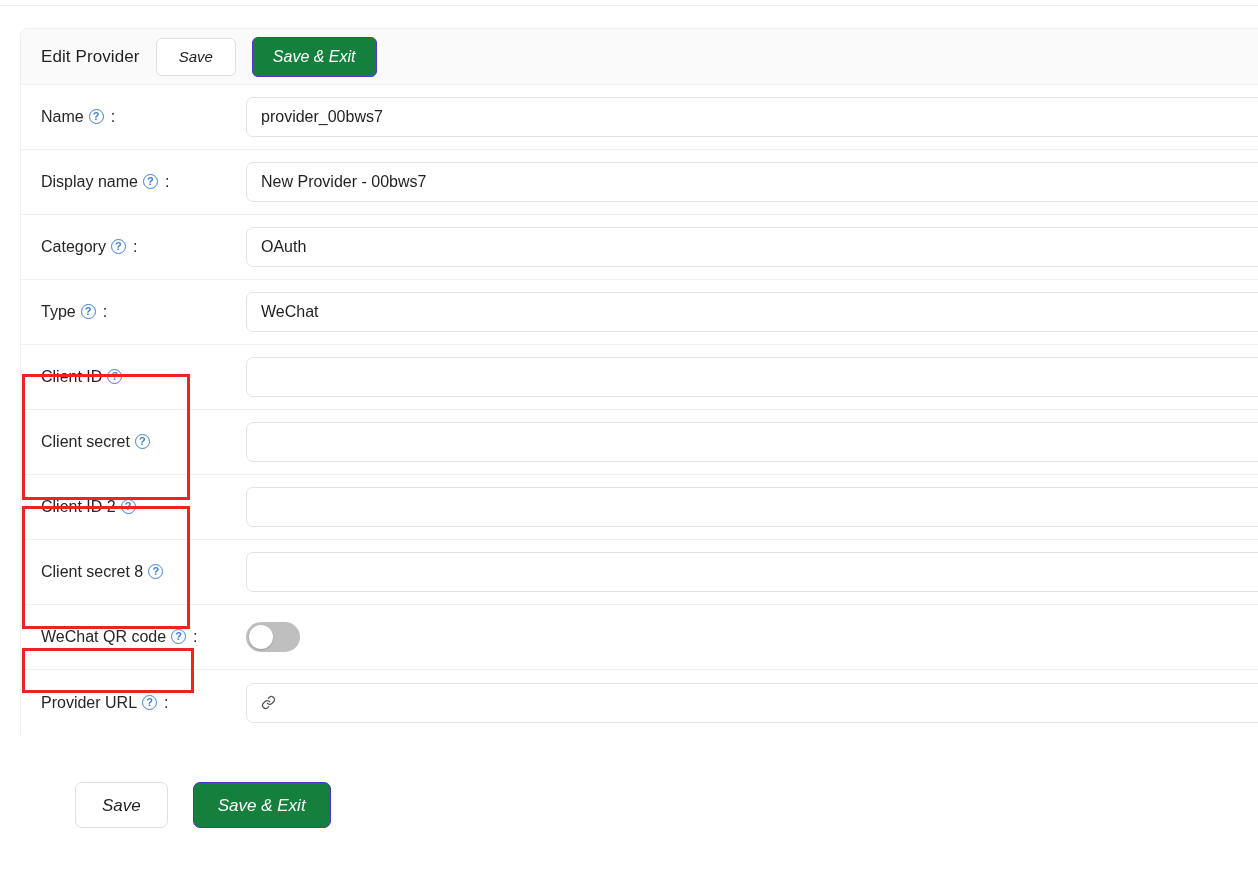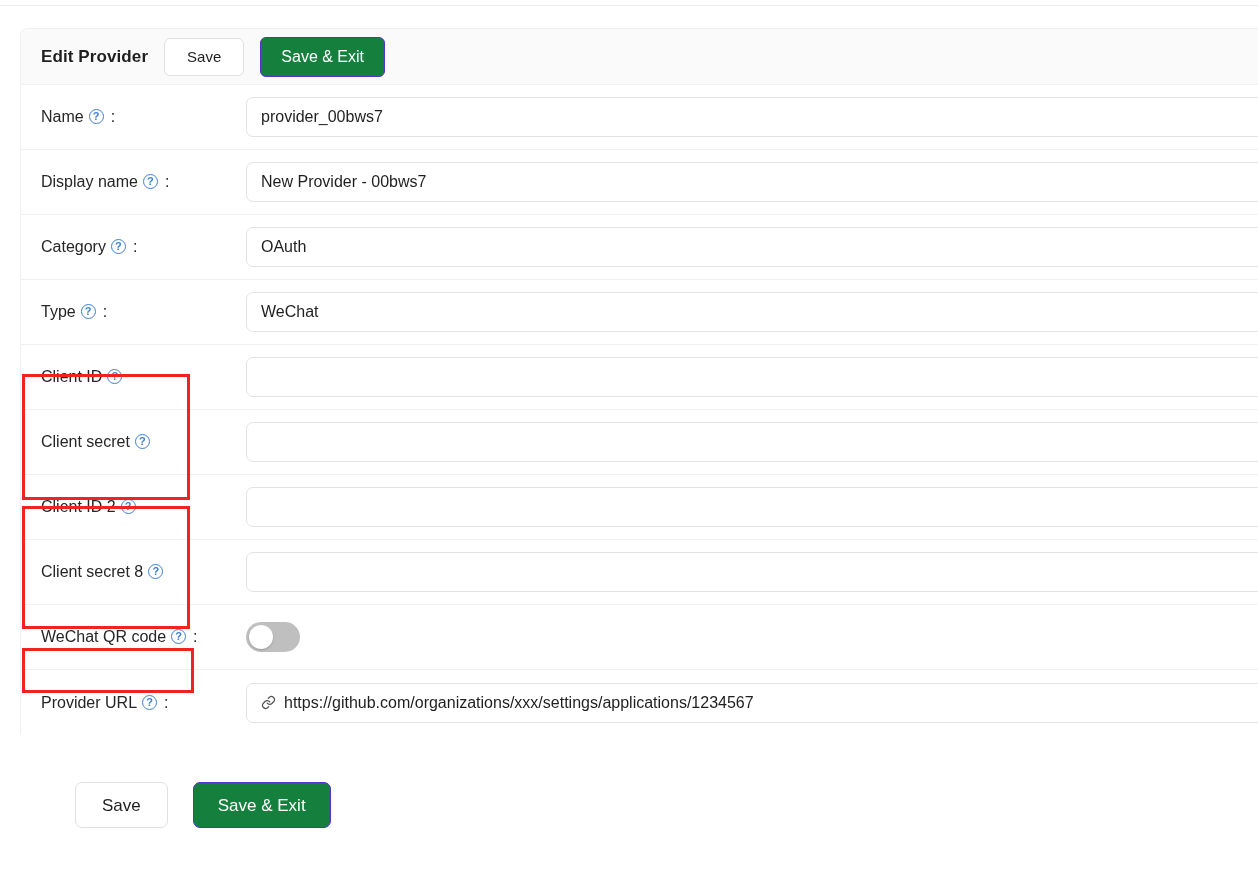--- a/index.html
+++ b/index.html
@@ -33,36 +33,37 @@
     background: #fafafa;
     border-bottom: 1px solid #f0f0f0;
     border-radius: 8px 8px 0 0;
     display: flex;
     align-items: center;
     padding: 0 20px;
     gap: 16px;
   }
   .card-title {
     font-size: 17px;
-    font-weight: bold;
+    font-weight: normal;
     color: #1f1f1f;
     letter-spacing: .1px;
   }
 
   
   .btn {
     font-family: "Liberation Sans", sans-serif;
     font-size: 15px;
     line-height: 1;
     border-radius: 6px;
     cursor: pointer;
     display: inline-flex;
     align-items: center;
     justify-content: center;
     white-space: nowrap;
+    font-style: italic;
   }
   .btn-default {
     background: #ffffff;
     border: 1px solid #e0e0e0;
     color: #1f1f1f;
     height: 38px;
     padding: 0 22px;
   }
   .btn-primary {
     background: #15803d;
@@ -303,21 +304,20 @@
             <span class="colon">:</span>
           </div>
           <div class="row-field">
             <div class="url-wrap">
               <span class="link-icon">
                 <svg width="15" height="15" viewBox="0 0 24 24" fill="none" stroke="currentColor" stroke-width="2" stroke-linecap="round">
                   <path d="M10 13a5 5 0 0 0 7.5.5l3-3a5 5 0 0 0-7-7l-1.7 1.7"></path>
                   <path d="M14 11a5 5 0 0 0-7.5-.5l-3 3a5 5 0 0 0 7 7l1.7-1.7"></path>
                 </svg>
               </span>
-              <span>https://github.com/organizations/xxx/settings/applications/1234567</span>
             </div>
           </div>
         </div>
       </div>
 
   </div>
 
   <div class="footer">
     <button class="btn btn-default">Save</button>
     <button class="btn btn-primary">Save &amp; Exit</button>

